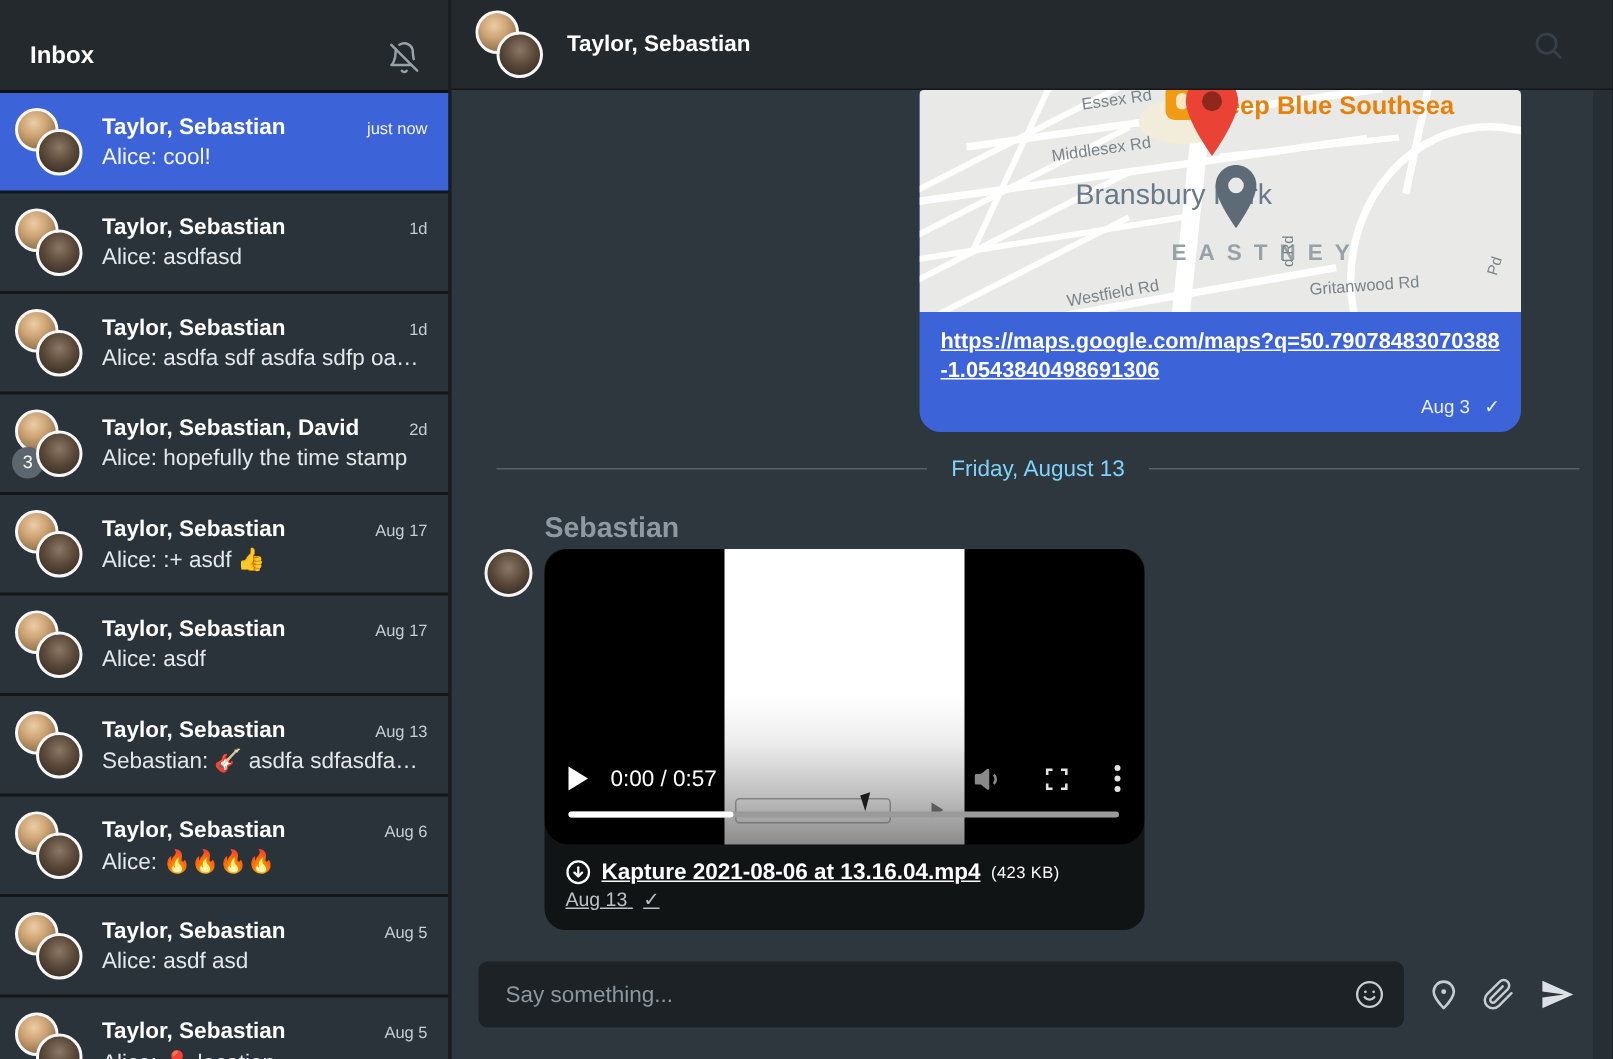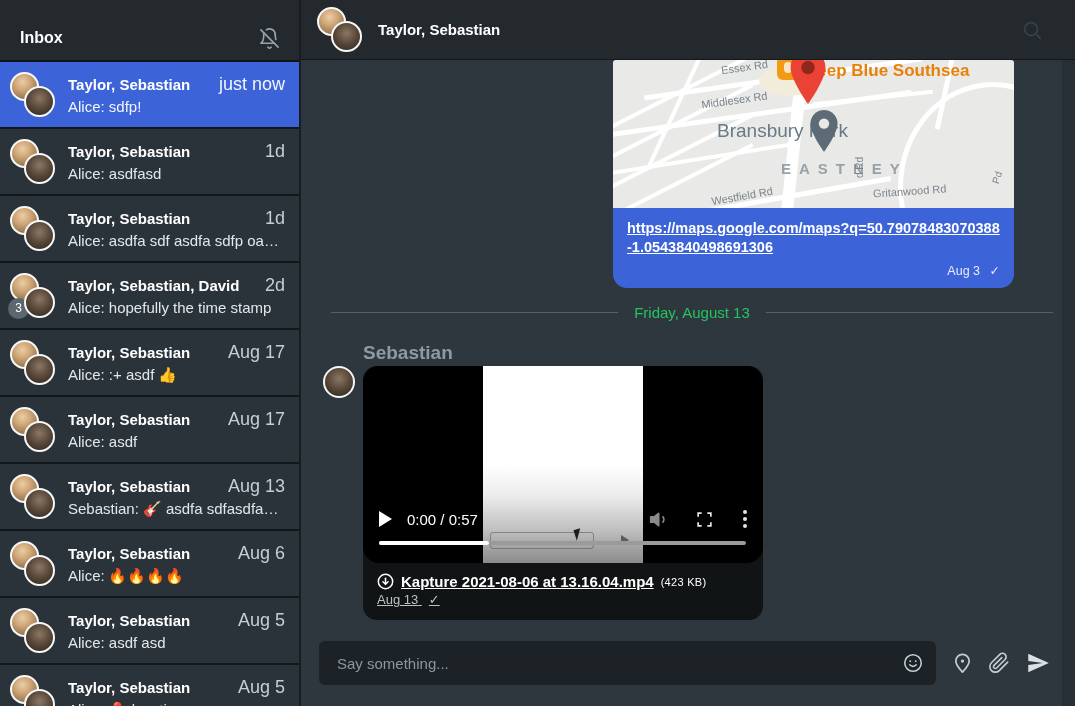--- a/index.html
+++ b/index.html
@@ -25,21 +25,21 @@
              background:radial-gradient(circle at 42% 32%, #eccda6 0%, #cda475 38%, #9a7a52 72%, #6e5a40 100%); }
   .av-man { width:31px; height:31px; right:1px; bottom:1px; z-index:3;
              background:radial-gradient(circle at 50% 38%, #8b7765 0%, #5d4b3c 45%, #2b231c 100%); }
   .conv-badge { position:absolute; left:-2px; bottom:0; z-index:2; width:21px; height:21px;
              border-radius:50%; background:#5b666f; color:#fff; font-size:12px;
              display:flex; align-items:center; justify-content:center; }
   .conv-text { flex:1; min-width:0; }
   .conv-top { display:flex; justify-content:space-between; align-items:baseline; }
   .conv-name { color:#fff; font-size:15px; font-weight:700; white-space:nowrap;
              overflow:hidden; text-overflow:ellipsis; }
-  .conv-time { color:#c6ced4; font-size:18px; margin-left:8px; flex:none; }
+  .conv-time { color:#c6ced4; font-size:11px; margin-left:8px; flex:none; }
   .conv-preview { color:#e3e7e9; font-size:15px; margin-top:3px; white-space:nowrap;
              overflow:hidden; text-overflow:ellipsis; }
   .selected .conv-time, .selected .conv-preview { color:#f2f5ff; }
 
   
   .chat { flex:1; min-width:0; display:flex; flex-direction:column;
           background:#2e373d; position:relative; }
   .chat-header { height:60px; flex:none; background:#24292e; border-bottom:1px solid #15191c;
           display:flex; align-items:center; gap:15px; padding:0 16px; }
   .chat-title { color:#fff; font-size:15px; font-weight:700; }
@@ -65,21 +65,21 @@
   .pin-red { position:absolute; left:176px; top:-10px; z-index:4; }
   .pin-gray { position:absolute; left:196px; top:50px; z-index:3; }
   .map-footer { padding:11px 14px 10px; }
   .map-link { color:#fff; font-size:14.5px; line-height:19px; font-weight:600;
           text-decoration:underline; word-break:break-all; cursor:pointer; display:block; }
   .map-meta { text-align:right; color:#e8edff; font-size:12.5px; margin-top:6px; }
   .map-meta .chk { margin-left:6px; }
 
   
   .date-divider { position:absolute; left:30px; right:22px; top:244px;
-          display:flex; align-items:center; gap:16px; color:#22c55e; font-size:15px; }
+          display:flex; align-items:center; gap:16px; color:#7dd3fc; font-size:15px; }
   .date-divider .line { flex:1; height:1px; background:#566167; }
 
   
   .sender-label { position:absolute; left:62px; top:282px; color:#8e99a1;
           font-size:19px; font-weight:700; }
   .msg-avatar { position:absolute; left:22px; top:306px; width:32px; height:32px;
           border-radius:50%; border:2px solid #f5f5f5;
           background:radial-gradient(circle at 50% 38%, #8b7765 0%, #5d4b3c 45%, #26201a 100%); }
   .msg-video { position:absolute; left:62px; top:306px; width:400px; height:254px;
           background:#111415; border-radius:14px; overflow:hidden; }
@@ -149,21 +149,21 @@
       <div class="conv-item selected">
         <div class="avatar-group">
           <span class="av av-woman"></span>
           <span class="av av-man"></span>
         </div>
         <div class="conv-text">
           <div class="conv-top">
             <span class="conv-name">Taylor, Sebastian</span>
             <span class="conv-time">just now</span>
           </div>
-          <div class="conv-preview">Alice: sdfp!</div>
+          <div class="conv-preview">Alice: cool!</div>
         </div>
       </div>
 
       <div class="conv-item">
         <div class="avatar-group">
           <span class="av av-woman"></span>
           <span class="av av-man"></span>
         </div>
         <div class="conv-text">
           <div class="conv-top">

